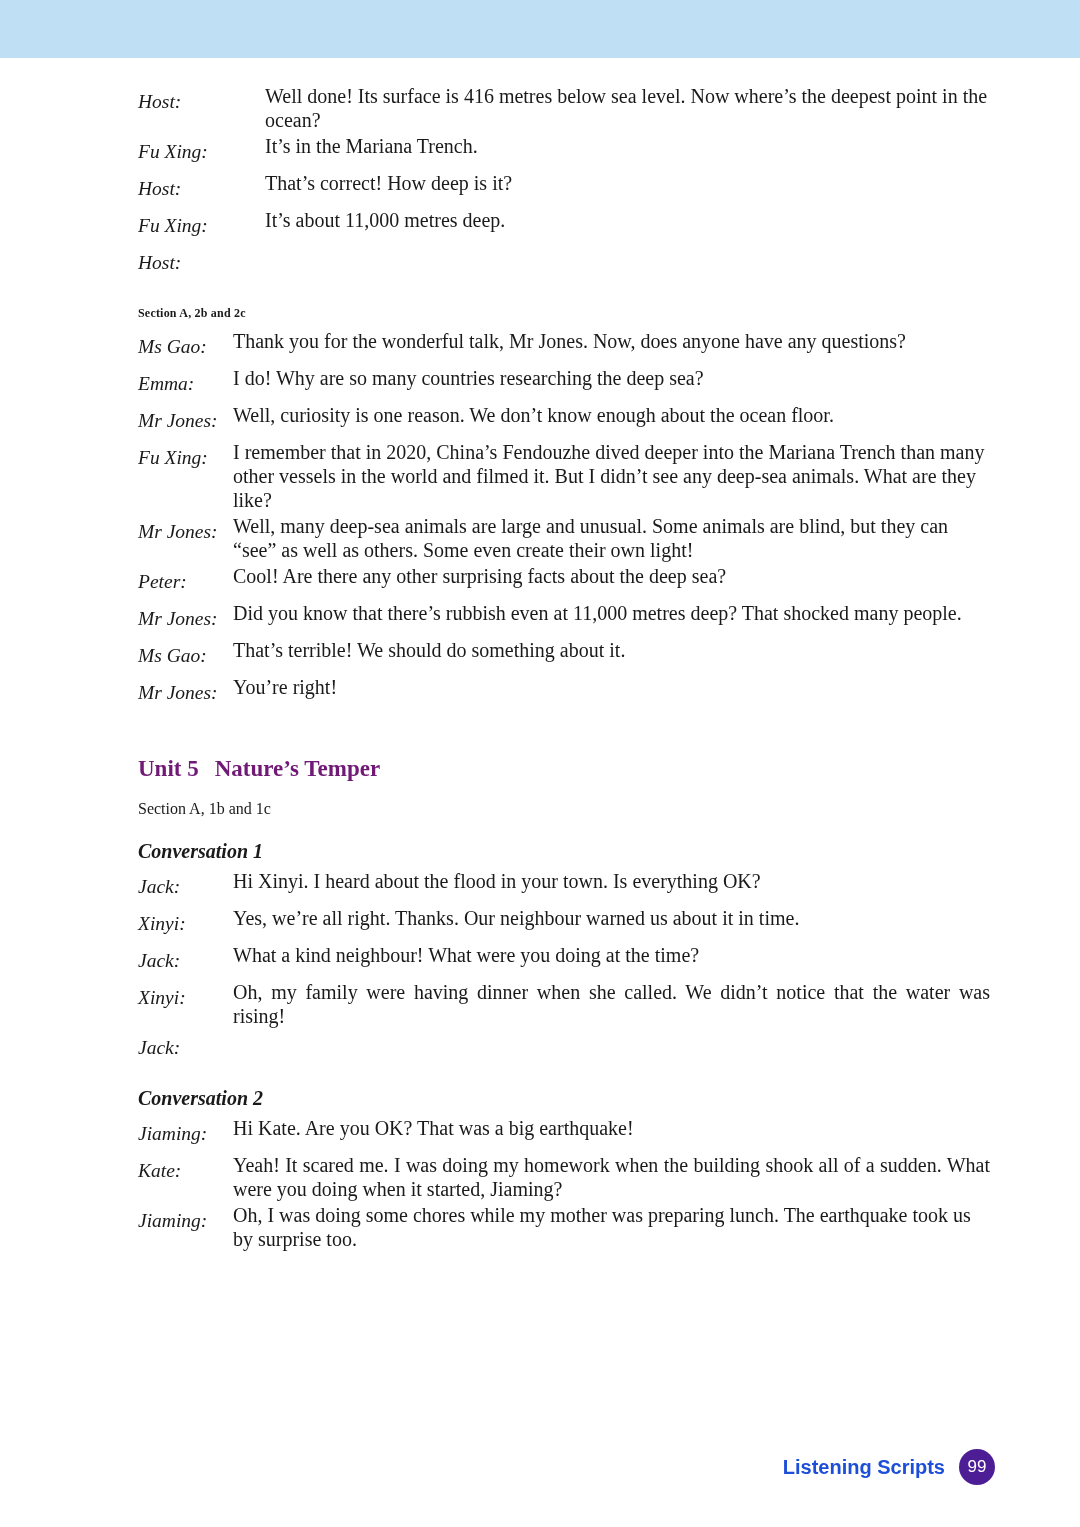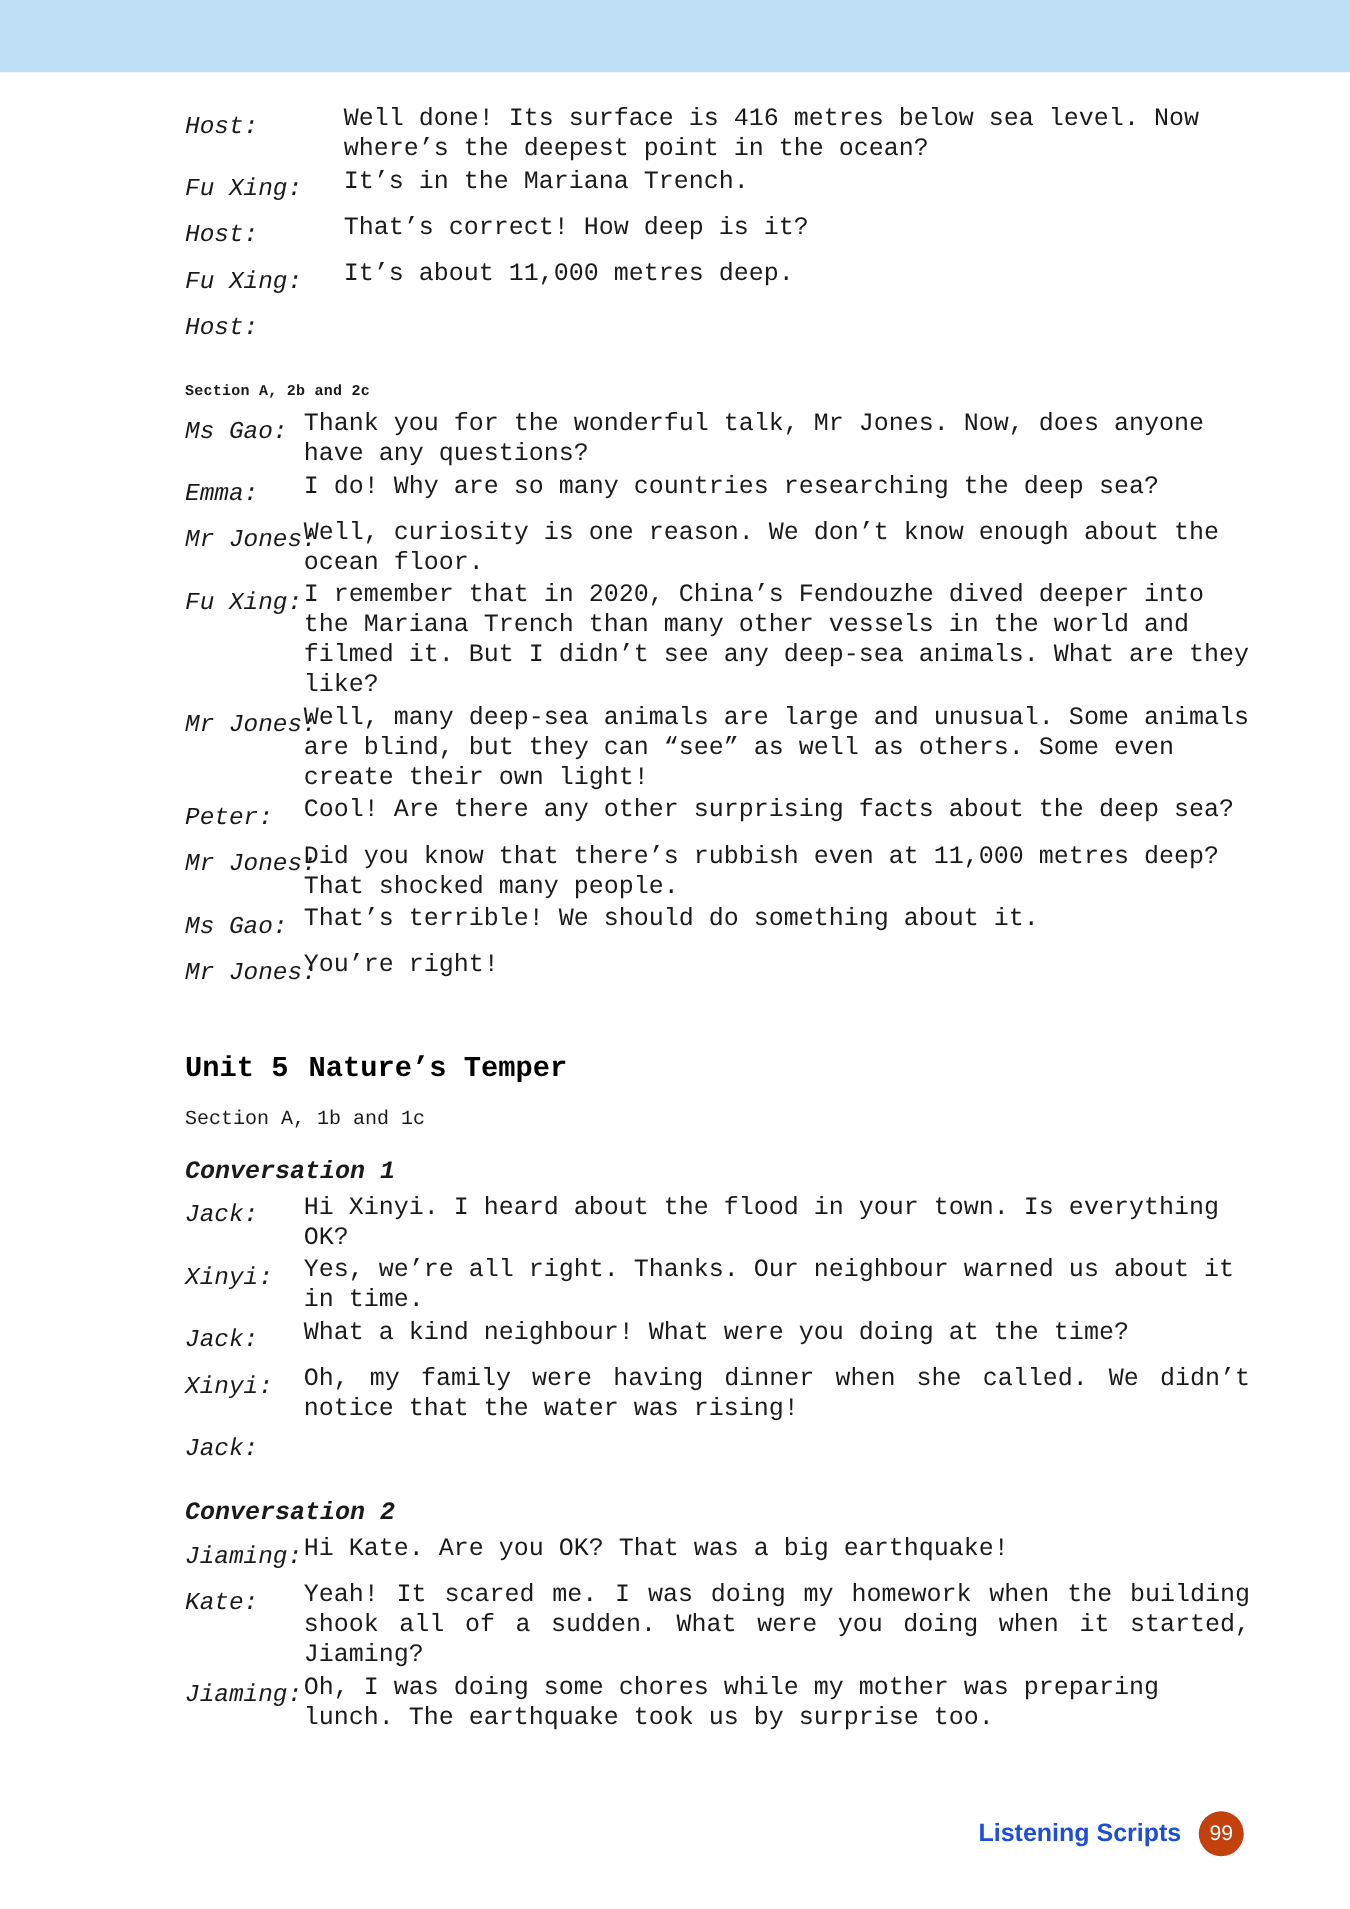--- a/index.html
+++ b/index.html
@@ -26,24 +26,23 @@
   .page {
     position: absolute;
     top: 58px;
     left: 0;
     width: 1080px;
     height: 1469px;
     background: #ffffff;
   }
   .content {
     position: absolute;
-    left: 148px;
+    left: 138px;
     top: 26px;
     width: 852px;
-    font-family: Liberation Mono, monospace;
   }
   
   .dlg {
     display: flex;
     align-items: flex-start;
     margin-bottom: 2px;
   }
   .spk {
     font-style: italic;
     font-size: 19.5px;
@@ -67,21 +66,21 @@
   .section-head {
     font-size: 12px;
     font-weight: bold;
     margin-top: 26px;
     margin-bottom: 8px;
     letter-spacing: 0.2px;
   }
   .unit-head {
     margin-top: 46px;
     margin-bottom: 18px;
-    color: #000000;
+    color: #701a75;
     font-weight: bold;
     font-size: 23px;
   }
   .unit-head .unit-label { margin-right: 16px; }
   .conv-head {
     font-style: italic;
     font-weight: bold;
     font-size: 20px;
     margin-top: 22px;
     margin-bottom: 6px;
@@ -108,21 +107,21 @@
     color: #1d4ed8;
     font-family: "Liberation Sans", sans-serif;
     font-weight: bold;
     font-size: 20px;
     margin-right: 14px;
   }
   .page-badge {
     width: 36px;
     height: 36px;
     border-radius: 50%;
-    background: #c2410c;
+    background: #4c1d95;
     color: #ffffff;
     font-family: "Liberation Sans", sans-serif;
     font-size: 17px;
     display: flex;
     align-items: center;
     justify-content: center;
   }
   .sub-head {
     font-size: 16px;
     margin-bottom: 6px;

